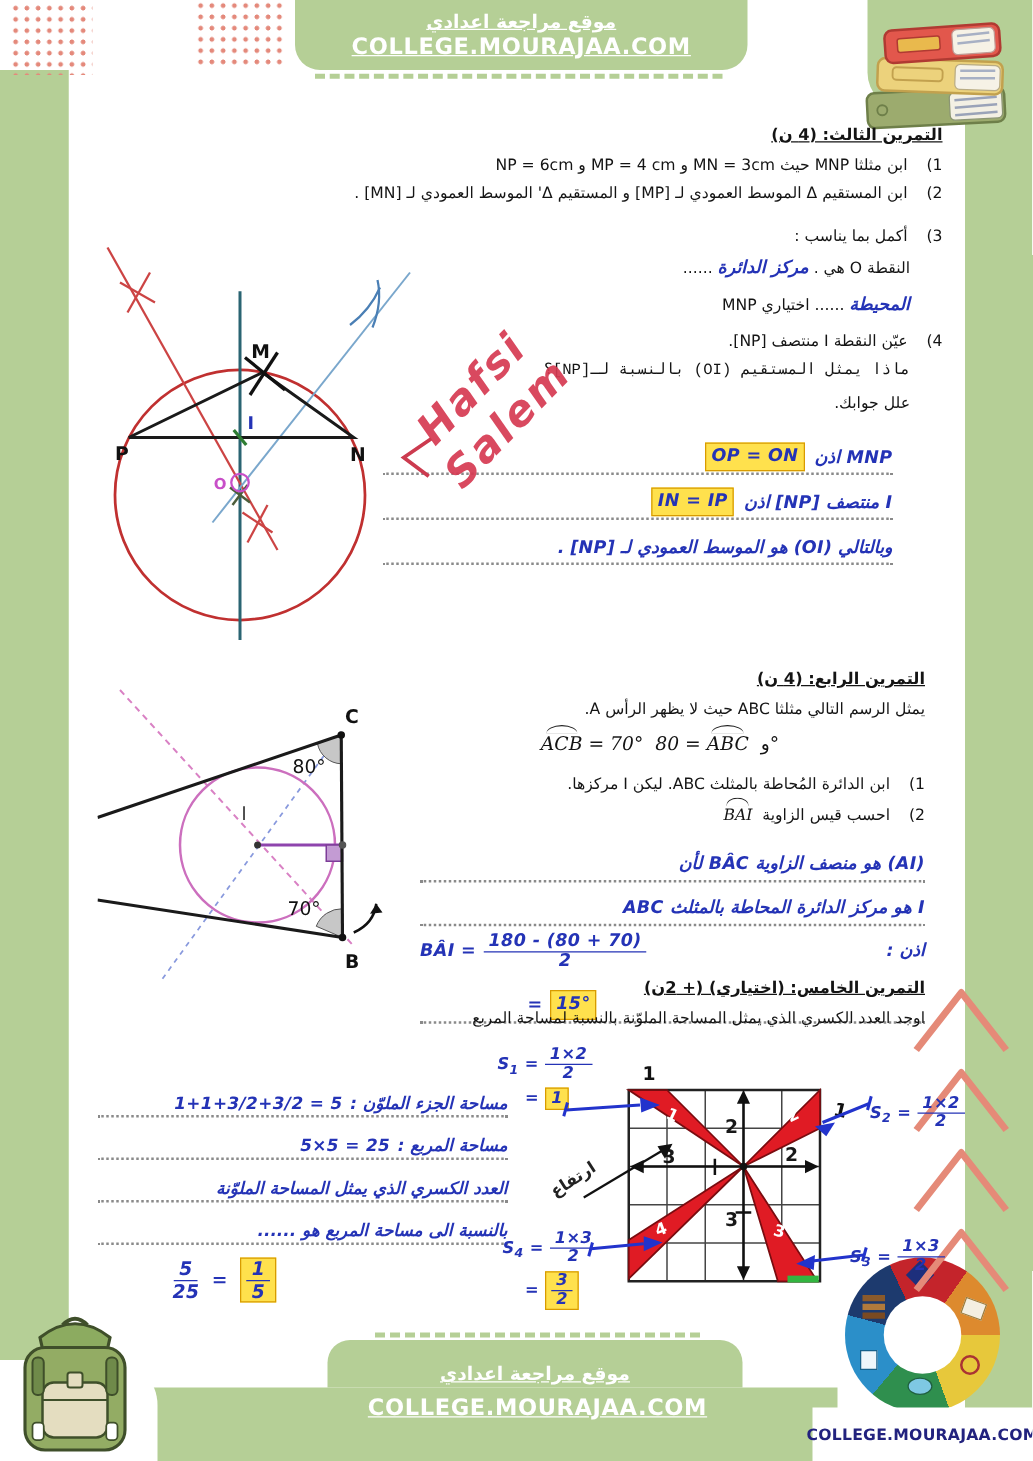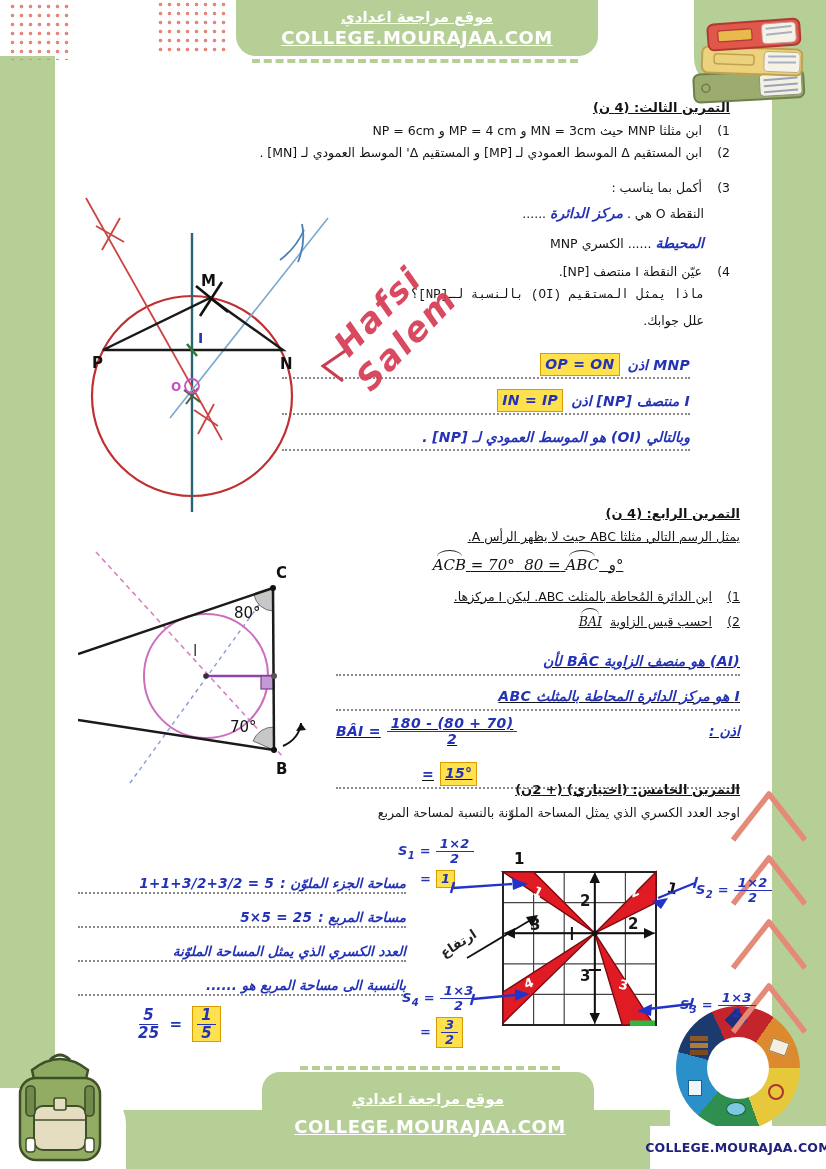--- a/index.html
+++ b/index.html
@@ -47,27 +47,27 @@
   .frac{display:inline-flex;flex-direction:column;align-items:center;vertical-align:middle;line-height:1.1;}
   .frac .fnum{border-bottom:1.7px solid currentColor;padding:0 4px;display:block;}
   .frac .fden{display:block;}
   .math{font-family:"DejaVu Serif",serif;font-style:italic;}
   .anghat{position:relative;display:inline-block;font-family:"DejaVu Serif",serif;font-style:italic;}
   .anghat::before{content:"";position:absolute;left:12%;right:12%;top:-4px;height:6px;
      border-top:1.6px solid #222;border-radius:50% 50% 0 0/100% 100% 0 0;}
   #watermark{left:272px;top:285px;width:240px;text-align:center;transform:rotate(-46deg);
      color:#d63a52;font-size:34px;font-weight:bold;letter-spacing:2px;opacity:.92;font-style:italic;}
   
-  #ex3{right:96px;top:98px;width:478px;}
+  #ex3{right:72px;top:98px;width:478px;}
   #ex3 .fill{padding-right:26px;line-height:2.1;}
   #ex3 .hwblock{margin-top:10px;width:408px;margin-right:40px;}
   #ex3 .hwblock .line{height:33px;display:flex;align-items:flex-end;direction:rtl;gap:8px;
       font-size:14px;padding-bottom:1px;}
   
-  #ex4{right:86px;top:504px;width:424px;text-decoration:underline;}
+  #ex4{right:86px;top:533px;width:424px;}
   #ex4 .angles{direction:ltr;text-align:center;font-size:15px;margin:7px 0 10px 0;}
   #ex4 .hwblock{margin-top:9px;width:404px;}
   #ex4 .hwblock .line{min-height:32px;display:flex;align-items:flex-end;direction:rtl;gap:8px;
       font-size:14px;padding-bottom:1px;}
   
   #ex5-head{right:86px;top:780px;width:452px;}
   #ex5-sol{left:78px;top:860px;width:328px;}
   #ex5-sol .line{min-height:31px;display:flex;align-items:flex-end;direction:rtl;gap:6px;
       font-size:13.5px;padding-bottom:1px;}
   .sform{font-size:13px;line-height:1.25;}
@@ -135,21 +135,21 @@
       <span>أكمل بما يناسب :</span>
     </div>
     <div class="fill">
       <span>النقطة O هي .</span>
       <span class="hw" style="font-size:14px;">مركز الدائرة</span>
       <span>......</span>
     </div>
     <div class="fill">
       <span class="hw" style="font-size:14px;">المحيطة</span>
       <span>......</span>
-      <span>الكسري MNP</span>
+      <span>اختياري MNP</span>
     </div>
     <div class="qrow" style="margin-top:4px;">
       <span class="qnum" dir="ltr">(4</span>
       <span>عيّن النقطة I منتصف [NP].</span>
     </div>
     <div style="padding-right:26px;line-height:2;font-family:Liberation Mono, monospace;">ماذا يمثل المستقيم (OI) بالنسبة لـ[NP]؟</div>
     <div style="padding-right:26px;line-height:2;">علل جوابك.</div>
     <div class="hwblock hw">
       <div class="line dotline">
         <span>MNP اذن</span>

